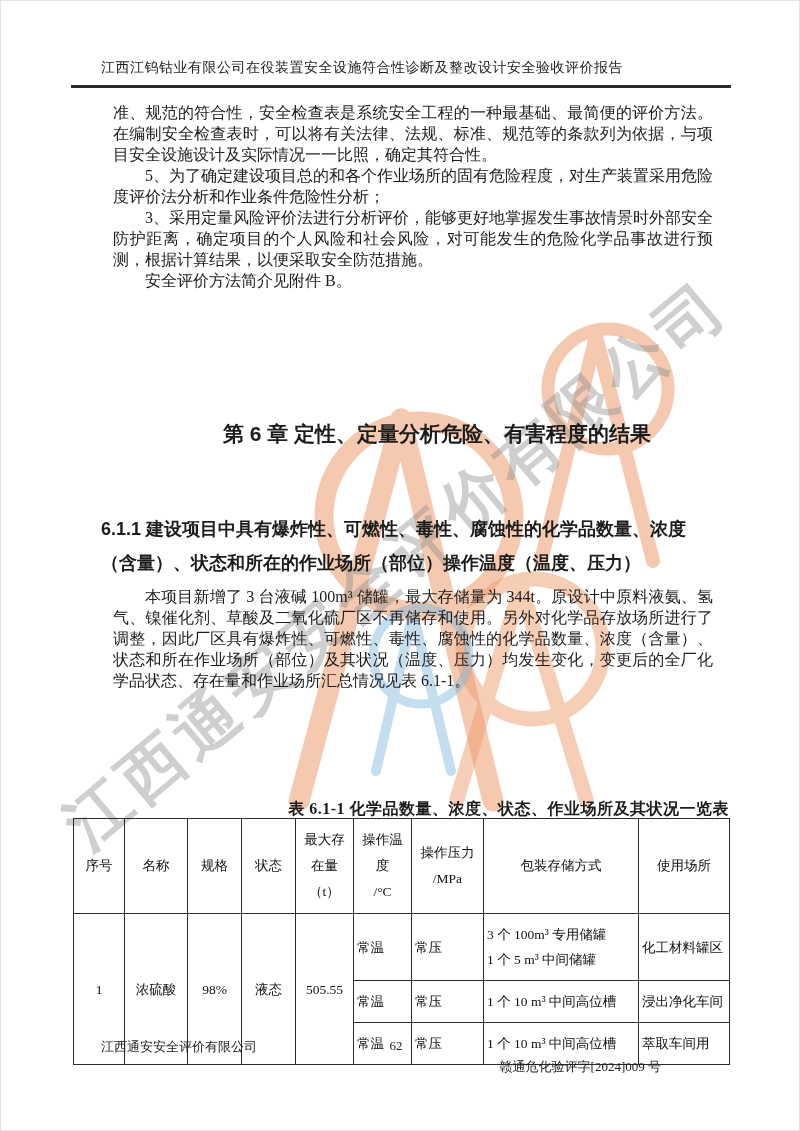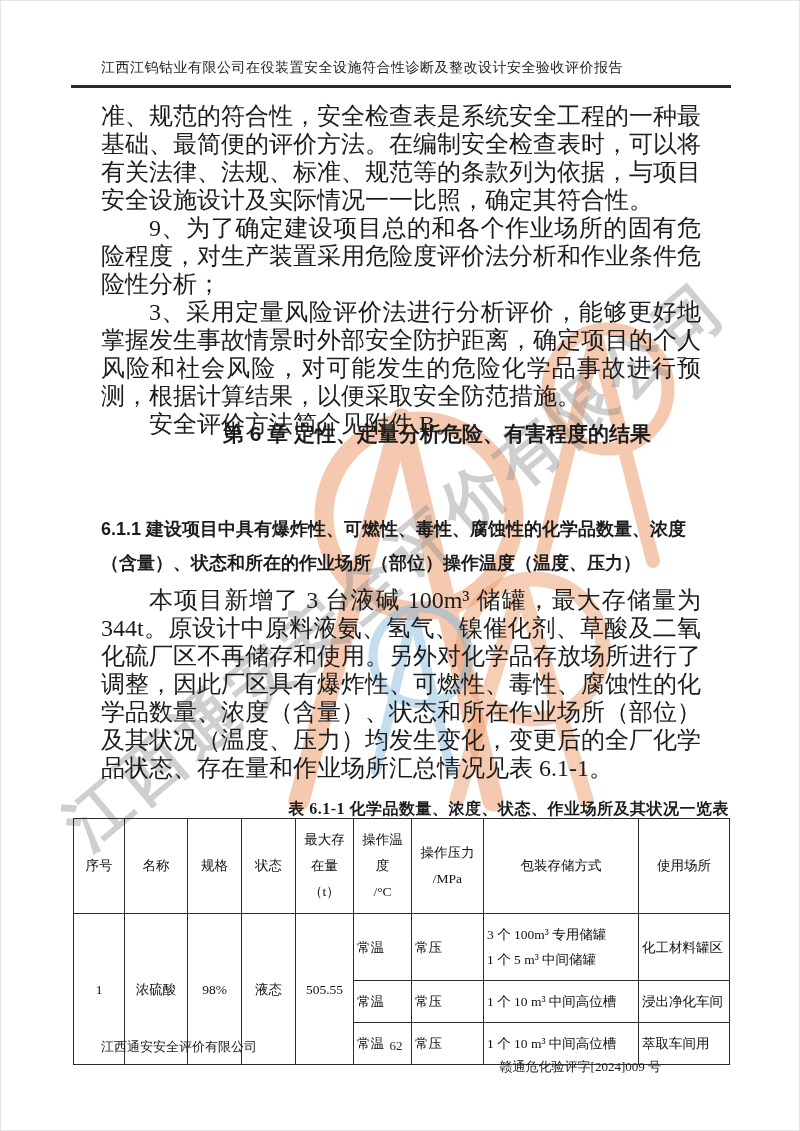--- a/index.html
+++ b/index.html
@@ -32,21 +32,21 @@
     font-size:54px;letter-spacing:16px;color:var(--wm-red);opacity:0.88;
     white-space:nowrap;
   }
   
   .content{position:absolute;inset:0;z-index:1;}
   .hdr{
     position:absolute;left:100px;top:58px;width:640px;
     font-size:14px;letter-spacing:0.5px;color:#222;
   }
   .hdr-rule{position:absolute;left:70px;top:84px;width:660px;height:3px;background:#2a2a2a;}
-  .bodytext{position:absolute;left:100px;width:600px;font-size:24px;line-height:28px;text-align:justify;}
+  .bodytext{position:absolute;left:112px;width:600px;font-size:16px;line-height:21px;text-align:justify;}
   .bodytext p{margin:0;}
   .ind{text-indent:2em;}
   #para-block{top:101px;}
   .chapter{
     position:absolute;left:0;top:419px;width:800px;text-align:center;
     font-family:"Liberation Sans","DejaVu Sans",sans-serif;font-weight:bold;font-size:21px;margin-left:36px;
   }
   .s61{
     position:absolute;left:100px;top:475px;
     font-family:"Liberation Serif","DejaVu Serif",serif;
@@ -116,21 +116,21 @@
     <div class="wm-diag">江西通安安全评价有限公司</div>
   </div>
 
   <div class="content">
 
     <div class="hdr">江西江钨钴业有限公司在役装置安全设施符合性诊断及整改设计安全验收评价报告</div>
     <div class="hdr-rule"></div>
 
     <div class="bodytext" id="para-block">
       <p>准、规范的符合性，安全检查表是系统安全工程的一种最基础、最简便的评价方法。在编制安全检查表时，可以将有关法律、法规、标准、规范等的条款列为依据，与项目安全设施设计及实际情况一一比照，确定其符合性。</p>
-      <p class="ind">9、为了确定建设项目总的和各个作业场所的固有危险程度，对生产装置采用危险度评价法分析和作业条件危险性分析；</p>
+      <p class="ind">5、为了确定建设项目总的和各个作业场所的固有危险程度，对生产装置采用危险度评价法分析和作业条件危险性分析；</p>
       <p class="ind">3、采用定量风险评价法进行分析评价，能够更好地掌握发生事故情景时外部安全防护距离，确定项目的个人风险和社会风险，对可能发生的危险化学品事故进行预测，根据计算结果，以便采取安全防范措施。</p>
       <p class="ind">安全评价方法简介见附件 B。</p>
     </div>
 
     <div class="chapter">第 6 章  定性、定量分析危险、有害程度的结果</div>
 
 
     <div class="s611">
       <div>6.1.1 建设项目中具有爆炸性、可燃性、毒性、腐蚀性的化学品数量、浓度</div>
       <div>（含量）、状态和所在的作业场所（部位）操作温度（温度、压力）</div>

